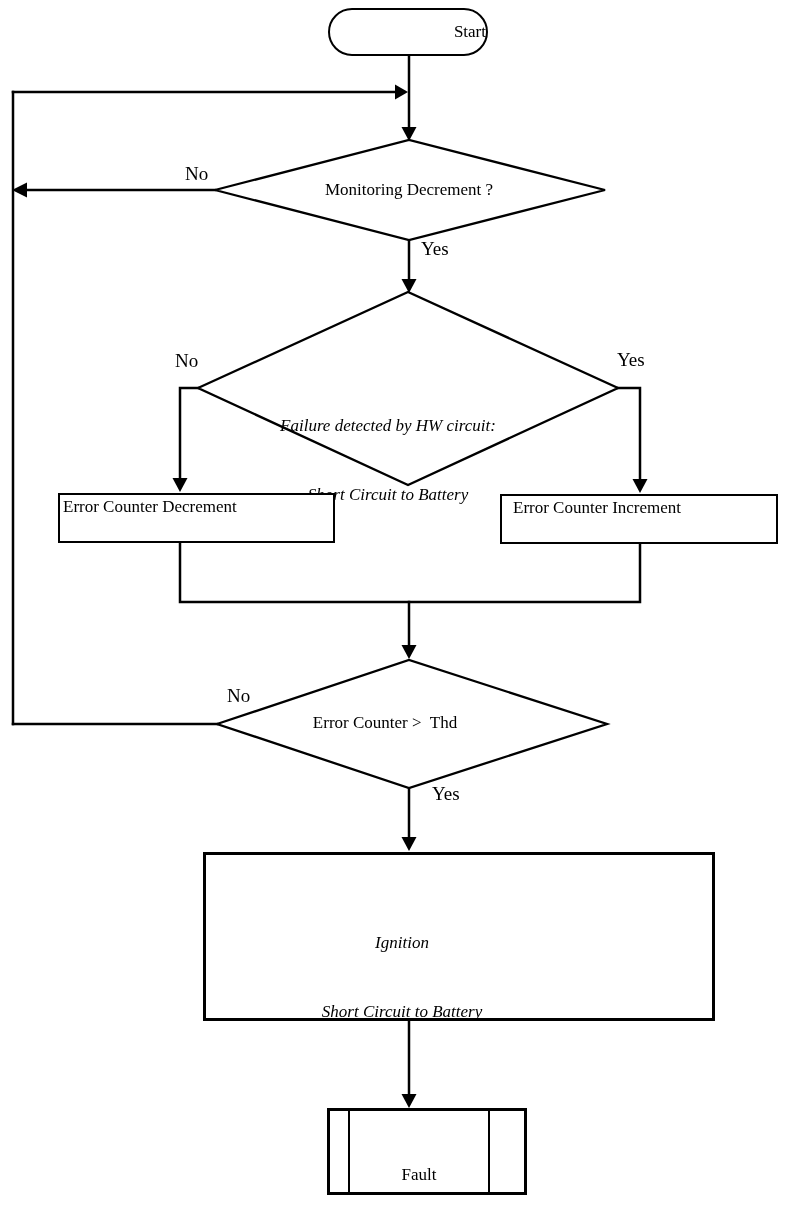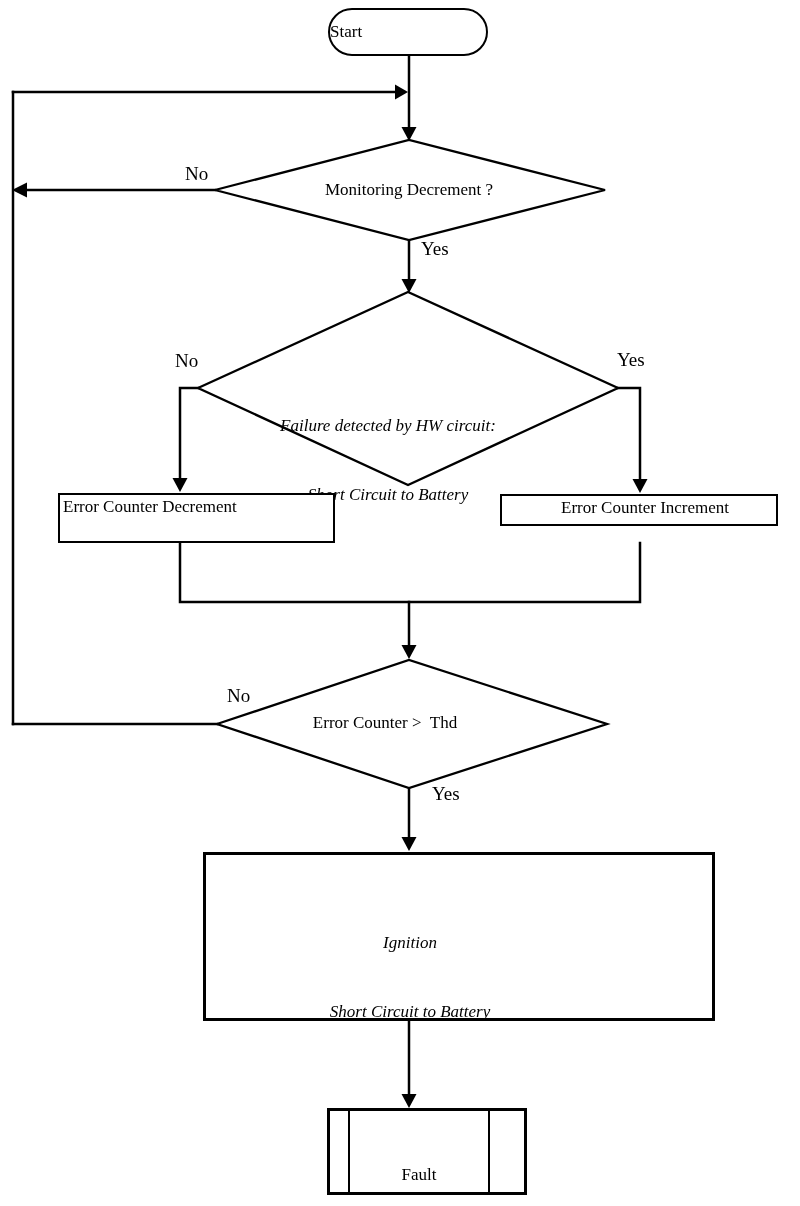--- a/index.html
+++ b/index.html
@@ -6,21 +6,21 @@
   .stage{
     position:relative;width:800px;height:1206px;background:#ffffff;
     font-family:"Liberation Serif", serif;color:#000000;overflow:hidden;
   }
   .stage svg{position:absolute;left:0;top:0;}
   .box{
     position:absolute;border:2px solid #000;background:#ffffff;
     box-sizing:border-box;font-size:17px;
   }
   .terminator{
-    border-radius:24px;display:flex;align-items:center;justify-content:flex-start;
+    border-radius:24px;display:flex;align-items:center;justify-content:flex-end;
   }
   .proc-label{display:block;padding:2px 0 0 3px;white-space:pre;}
   .lbl{position:absolute;font-size:19px;line-height:20px;white-space:pre;}
   .node-label{position:absolute;font-size:17px;text-align:center;line-height:22px;white-space:pre;}
   .two-line{line-height:23px;font-style:italic;}
   .pp-bar{position:absolute;top:0;bottom:0;width:2px;background:#000;}
 </style>
 </head>
 <body>
 
@@ -79,30 +79,30 @@
   <div class="node-label two-line" style="left:188px;top:368px;width:400px;">
     <span style="display:block">Failure detected by HW circuit:</span>
     <span style="display:block">Short Circuit to Battery</span>
   </div>
   <div class="lbl" style="left:175px;top:351px;">No</div>
   <div class="lbl" style="left:617px;top:350px;">Yes</div>
 
   <div class="box" style="left:58px;top:493px;width:277px;height:50px;">
     <span class="proc-label">Error Counter Decrement</span>
   </div>
-  <div class="box" style="left:500px;top:494px;width:278px;height:32px;padding-left:48px;">
+  <div class="box" style="left:500px;top:494px;width:278px;height:50px;">
     <span class="proc-label" style="padding-left:11px;">Error Counter Increment</span>
   </div>
 
   <div class="node-label" style="left:185px;top:712px;width:400px;">Error Counter &gt;  Thd</div>
   <div class="lbl" style="left:227px;top:686px;">No</div>
   <div class="lbl" style="left:432px;top:784px;">Yes</div>
 
   <div class="box" style="left:203px;top:852px;width:512px;height:169px;border-width:3px;">
-    <div class="node-label two-line" style="left:8px;top:30px;width:392px;">
+    <div class="node-label two-line" style="left:0px;top:30px;width:392px;">
       <span style="display:block">Ignition</span>
       <span style="display:block">Short Circuit to Battery</span>
     </div>
   </div>
 
   <div class="box" style="left:327px;top:1108px;width:200px;height:87px;border-width:3px;">
     <div class="pp-bar" style="left:18px;"></div>
     <div class="pp-bar" style="left:158px;"></div>
     <div class="node-label" style="left:20px;top:4px;width:138px;line-height:24px;">
       <span style="display:block">Fault</span>

